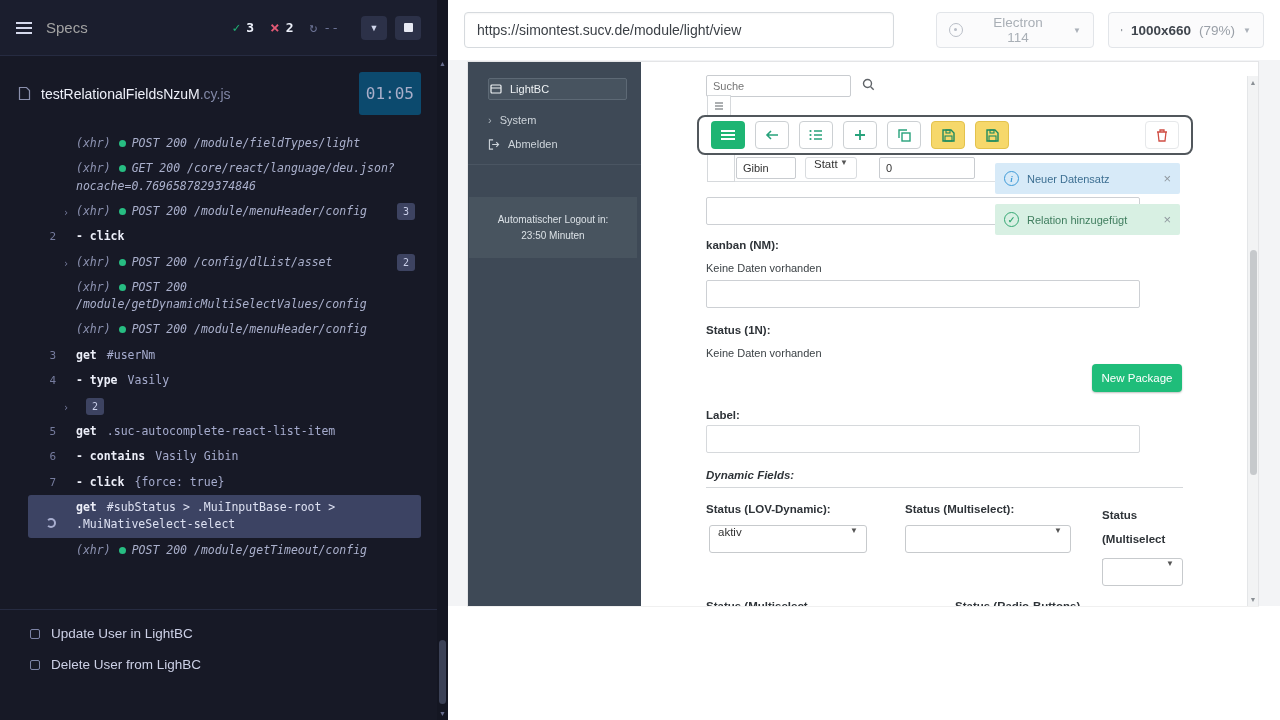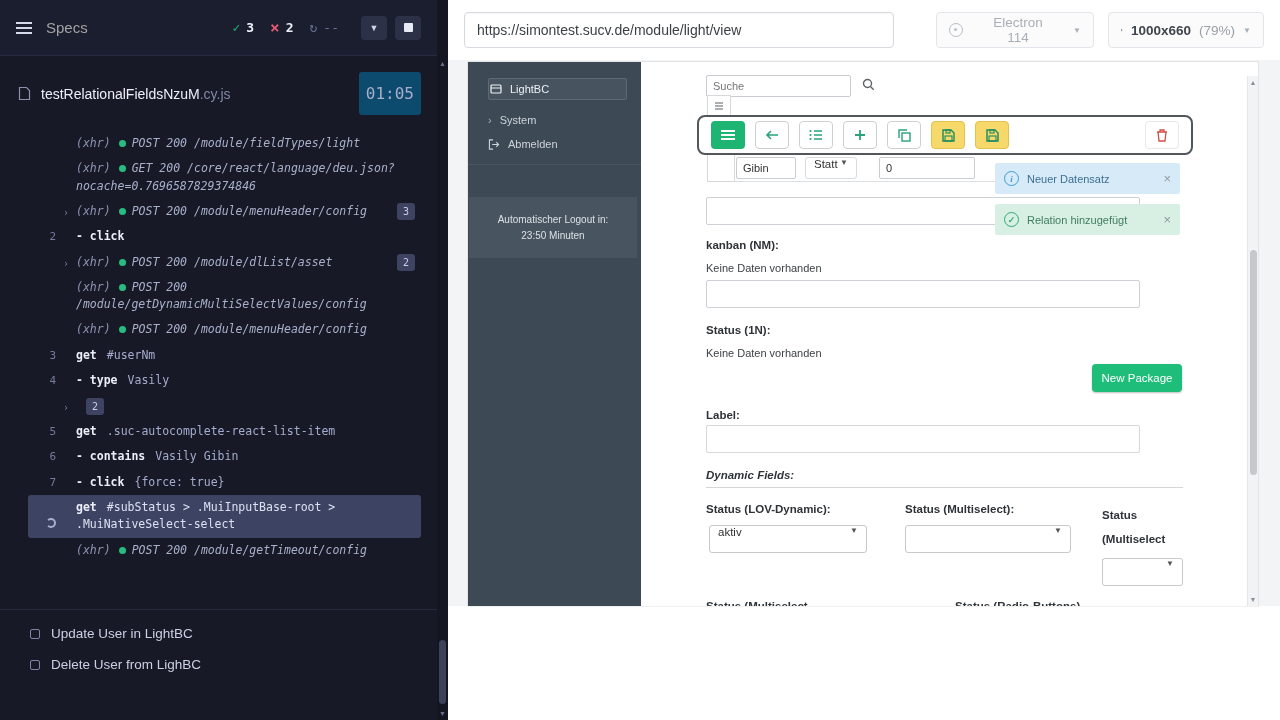--- a/index.html
+++ b/index.html
@@ -171,21 +171,21 @@
 
       <div class="log-row">
         <span class="num">2</span>
           <span class="chev-col"></span>
         <span class="lbody"><span class="cmd-name">- click</span><span class="cmd-args"></span></span>
       </div>
 
       <div class="log-row">
         <span class="num"></span>
           <span class="chev-col">›</span>
-        <span class="lbody"><em class="xl">(xhr)</em><span class="okdot"></span><span class="route"><span>POST 200</span> <span>/module/dlList/asset</span></span></span>
+        <span class="lbody"><em class="xl">(xhr)</em><span class="okdot"></span><span class="route"><span>POST 200</span> <span>/config/dlList/asset</span></span></span>
         <span class="badge">2</span>
       </div>
 
       <div class="log-row">
         <span class="num"></span>
           <span class="chev-col"></span>
         <span class="lbody"><em class="xl">(xhr)</em><span class="okdot"></span><span class="route"><span>POST 200</span> <span>/module/getDynamicMultiSelectValues/config</span></span></span>
       </div>
 
       <div class="log-row">

